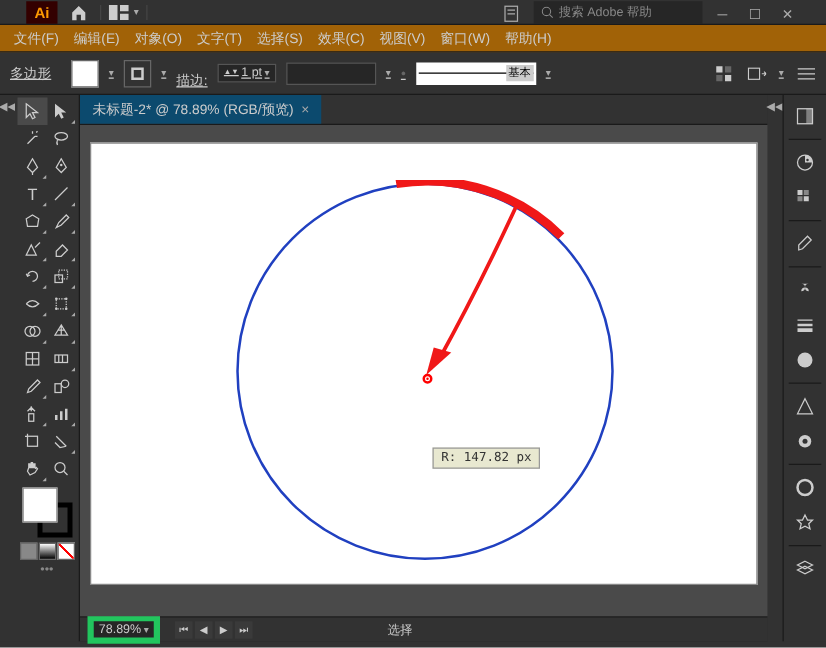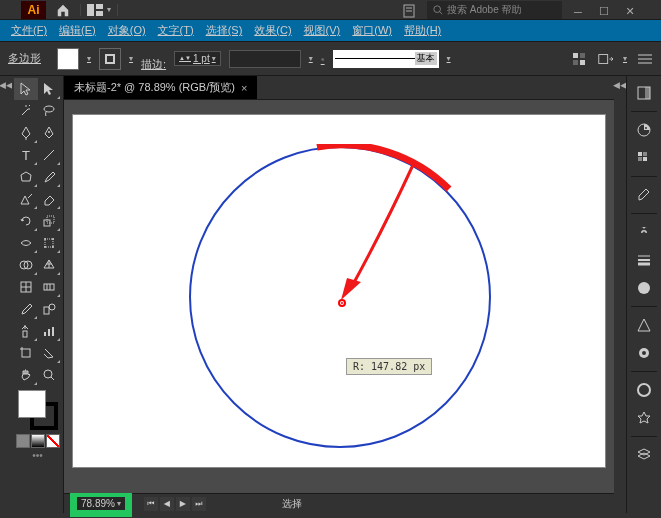--- a/index.html
+++ b/index.html
@@ -8,33 +8,33 @@
     .titlebar { height: 20px; background: #323232; display: flex; align-items: center; padding: 0 21px; border-bottom: 1px solid #1a1a1a; }
     .app-logo { width: 25px; height: 18px; background: #330000; color: #ff9a00; display: flex; align-items: center; justify-content: center; font-weight: bold; font-size: 12px; margin-right: 8px; }
     .home-icon { width: 18px; height: 18px; margin-right: 8px; display: flex; align-items: center; justify-content: center; }
     .layout-menu { display: flex; align-items: center; gap: 4px; padding: 0 6px; border-left: 1px solid #444; border-right: 1px solid #444; }
     .spacer { flex: 1; }
     .title-right { display: flex; align-items: flex-end; gap: 6px; }
     .search-box { background: #262626; padding: 2px 6px; display: flex; align-items: center; gap: 4px; color: #888; font-size: 10px; width: 135px; }
     .doc-icon { width:16px; height:16px; display:flex; align-items:center; justify-content:center; margin-right:4px;}
     .win-btn { width: 20px; height: 14px; display: flex; align-items: center; justify-content: center; color: #aaa; }
     
-    .menubar { height: 22px; background: #0369a1; display: flex; align-items: center; padding: 0 5px; gap: 0; border-bottom: 1px solid #1a1a1a; text-decoration: underline; }
+    .menubar { height: 22px; background: #a16207; display: flex; align-items: center; padding: 0 5px; gap: 0; border-bottom: 1px solid #1a1a1a; }
     .menu-item { padding: 3px 6px; font-size: 11px; color: #ccc; }
     
     .control-bar { height: 34px; background: #323232; display: flex; align-items: center; padding: 0 8px; gap: 8px; border-bottom: 1px solid #1a1a1a; text-decoration: underline; }
     .tool-name { color: #ccc; font-size: 11px; margin-right: 8px; }
     .swatch { width: 22px; height: 22px; background: #fff; border: 1px solid #666; }
     .dropdown-arrow { color: #aaa; font-size: 8px; }
     .stroke-box { width: 22px; height: 22px; border: 1px solid #666; display: flex; align-items: center; justify-content: center; }
     .stroke-inner { width: 10px; height: 10px; border: 2px solid #ccc; }
     .ctrl-label { color: #ccc; font-size: 11px; margin-top: 12px; }
     .stroke-val { background: #262626; border: 1px solid #555; padding: 1px 4px; display: flex; align-items: center; gap: 2px; font-size: 10px; text-align: right; }
     .stroke-style { width: 72px; height: 18px; background: #262626; border: 1px solid #555; }
-    .basic-style { width: 106px; height: 18px; background: #fff; display: flex; align-items: center; position: relative; }
+    .basic-style { width: 96px; height: 18px; background: #fff; display: flex; align-items: center; position: relative; }
     .basic-line { flex: 1; height: 1px; background: #000; margin: 0 2px; }
     .basic-label { background: #ccc; color: #000; font-size: 9px; padding: 0 2px; position:absolute; right:2px; }
     .ctrl-right { margin-left: auto; display: flex; gap: 10px; align-items:center; }
     .ctrl-icon { width: 16px; height: 16px; display: flex; align-items: center; justify-content: center; color: #ccc; }
     
     .main-area { display: flex; height: 437px; }
     
     .left-gutter { width: 12px; background: #323232; display: flex; flex-direction: column; align-items: center; padding-top: 4px; }
     .double-arrow { color: #aaa; font-size: 9px; }
     
@@ -45,35 +45,35 @@
     .tool-corner { position: absolute; bottom: 1px; right: 1px; width: 0; height: 0; border-left: 3px solid transparent; border-bottom: 3px solid #aaa; }
     .fill-stroke { width: 40px; height: 40px; position: relative; margin: 4px auto; }
     .fs-fill { position: absolute; top: 0; left: 0; width: 28px; height: 28px; background: #fff; border: 1px solid #888; }
     .fs-stroke { position: absolute; bottom: 0; right: 0; width: 28px; height: 28px; background: #323232; border: 4px solid #000; }
     .mode-row { display: flex; justify-content: center; gap: 1px; margin-top: 2px; }
     .mode-btn { width: 14px; height: 14px; border: 1px solid #666; }
     .dots-row { text-align:center; color:#888; margin-top:2px; font-size:10px;}
     
     .doc-area { flex: 1; background: #262626; display: flex; flex-direction: column; }
     .tab-bar { height: 24px; display: flex; align-items: center; background: #323232; border-bottom: 1px solid #1a1a1a; }
-    .tab { padding: 4px 10px; background: #000000; color: #ccc; font-size: 11px; display: flex; align-items: center; gap: 6px; }
+    .tab { padding: 4px 10px; background: #0c4a6e; color: #ccc; font-size: 11px; display: flex; align-items: center; gap: 6px; }
     .tab-close { color: #aaa; font-size: 11px; }
     .canvas-wrapper { flex: 1; background: #4a4a4a; padding: 14px 8px 25px 8px; position: relative; }
     .canvas { width: 100%; height: 100%; background: #fff; position: relative; border:1px solid #888; }
     .circle-draw { position: absolute; top: 31px; left: 116px; width: 302px; height: 302px; border: 2px solid #2040c0; border-radius: 50%; }
     .red-arc { position: absolute; top: 29px; left: 114px; width: 306px; height: 306px; }
     .center-pt { position: absolute; top: 184px; left: 265px; width: 8px; height: 8px; border: 2px solid #f00; border-radius: 50%; }
     .center-dot { position: absolute; top: 187px; left: 268px; width: 2px; height: 2px; background: #f00; border-radius: 50%; }
     .arrow-svg { position: absolute; top: 45px; left: 260px; width: 90px; height: 150px; }
     .radius-tooltip { position: absolute; top: 243px; left: 273px; background: #e8e8d0; border: 1px solid #999; padding: 2px 6px; font-size: 10px; font-family: monospace; color: #333; }
     .status-bar { height: 20px; background: #323232; display: flex; align-items: center; padding: 0 6px; gap: 12px; font-size: 10px; color: #ccc; border-top: 1px solid #1a1a1a; }
-    .zoom-box { background: #262626; border: 7px solid #22c55e; padding: 1px 4px; display: flex; align-items: center; gap: 2px; }
+    .zoom-box { background: #262626; border: 5px solid #22c55e; padding: 1px 4px; display: flex; align-items: center; gap: 2px; }
     .nav-arrows { display: flex; gap: 2px; }
     .nav-btn { width: 14px; height: 14px; background: #3a3a3a; display: flex; align-items: center; justify-content: center; font-size: 8px; }
-    .status-label { margin-left: 64px; }
+    .status-label { margin-left: 96px; }
     
     .right-gutter { width: 12px; background: #323232; display:flex; flex-direction:column; align-items:center; padding-top:4px;}
     .right-panel { width: 35px; background: #323232; border-left: 1px solid #1a1a1a; display: flex; flex-direction: column; align-items: center; padding-top: 4px; gap: 2px; }
     .panel-icon { width: 28px; height: 26px; display: flex; align-items: center; justify-content: center; color: #ccc; }
     .panel-sep { width: 26px; height: 1px; background: #1a1a1a; margin: 3px 0; }
     
     svg { display: block; }
   </style>
 </head>
 <body>

